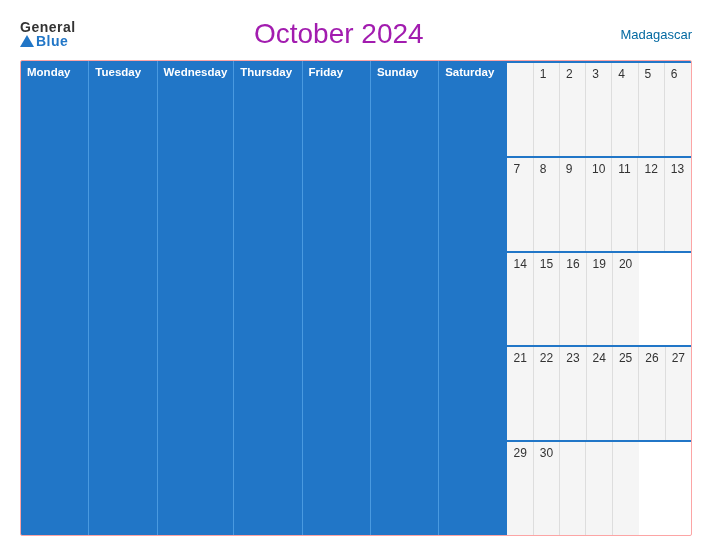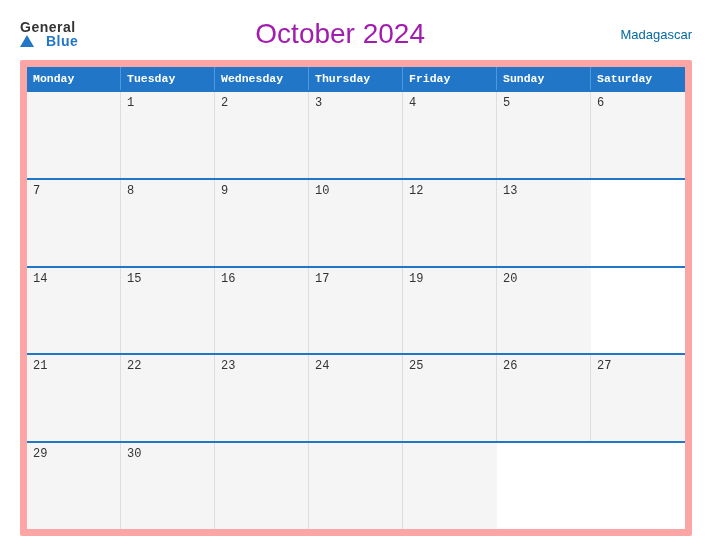--- a/index.html
+++ b/index.html
@@ -35,21 +35,21 @@
       color: #333;
       letter-spacing: 0.5px;
     }
     .logo-blue {
       font-size: 14px;
       font-weight: bold;
       color: #2176c7;
       letter-spacing: 0.5px;
       display: flex;
       align-items: center;
-      gap: 12px;
+      gap: 2px;
     }
     .logo-triangle {
       width: 0;
       height: 0;
       border-left: 7px solid transparent;
       border-right: 7px solid transparent;
       border-bottom: 12px solid #2176c7;
       display: inline-block;
       margin-bottom: 1px;
     }
@@ -63,25 +63,24 @@
     .country {
       font-size: 13px;
       color: #0369a1;
       min-width: 90px;
       text-align: right;
     }
     
     .calendar {
       flex: 1;
       display: flex;
-      flex-direction: column;
-      border: 7px solid #fca5a5;
+      flex-direction: row;
+      border: 1px solid #fca5a5;
       border-radius: 2px;
       overflow: hidden;
-      font-family: Liberation Mono, monospace;
     }
     .cal-header-row {
       display: grid;
       grid-template-columns: repeat(7, 1fr);
       background: #2176c7;
     }
     .cal-header-cell {
       color: #fff;
       font-size: 11.5px;
       font-weight: bold;
@@ -158,29 +157,29 @@
         <div class="cal-cell"><span class="day-num">4</span></div>
         <div class="cal-cell"><span class="day-num">5</span></div>
         <div class="cal-cell"><span class="day-num">6</span></div>
       </div>
 
       <div class="cal-week">
         <div class="cal-cell"><span class="day-num">7</span></div>
         <div class="cal-cell"><span class="day-num">8</span></div>
         <div class="cal-cell"><span class="day-num">9</span></div>
         <div class="cal-cell"><span class="day-num">10</span></div>
+        <div class="cal-cell"><span class="day-num">11</span></div>
         <div class="cal-cell"><span class="day-num">12</span></div>
         <div class="cal-cell"><span class="day-num">13</span></div>
       </div>
 
       <div class="cal-week">
         <div class="cal-cell"><span class="day-num">14</span></div>
         <div class="cal-cell"><span class="day-num">15</span></div>
         <div class="cal-cell"><span class="day-num">16</span></div>
-        <div class="cal-cell"><span class="day-num">17</span></div>
         <div class="cal-cell"><span class="day-num">19</span></div>
         <div class="cal-cell"><span class="day-num">20</span></div>
       </div>
 
       <div class="cal-week">
         <div class="cal-cell"><span class="day-num">21</span></div>
         <div class="cal-cell"><span class="day-num">22</span></div>
         <div class="cal-cell"><span class="day-num">23</span></div>
         <div class="cal-cell"><span class="day-num">24</span></div>
         <div class="cal-cell"><span class="day-num">25</span></div>

